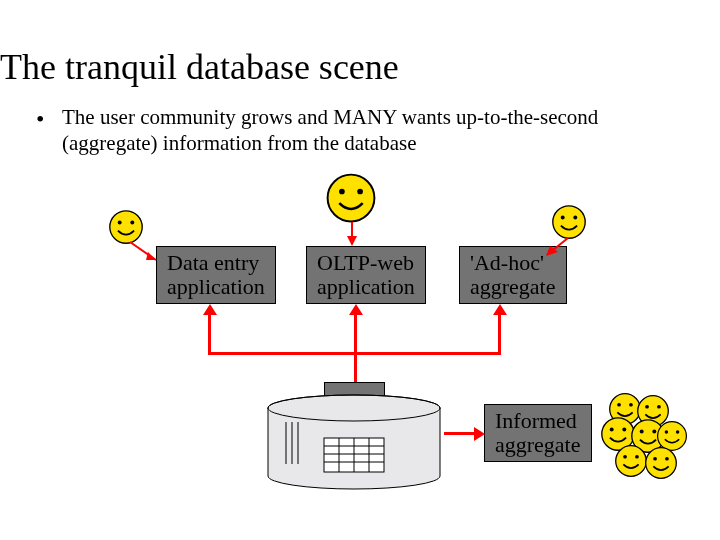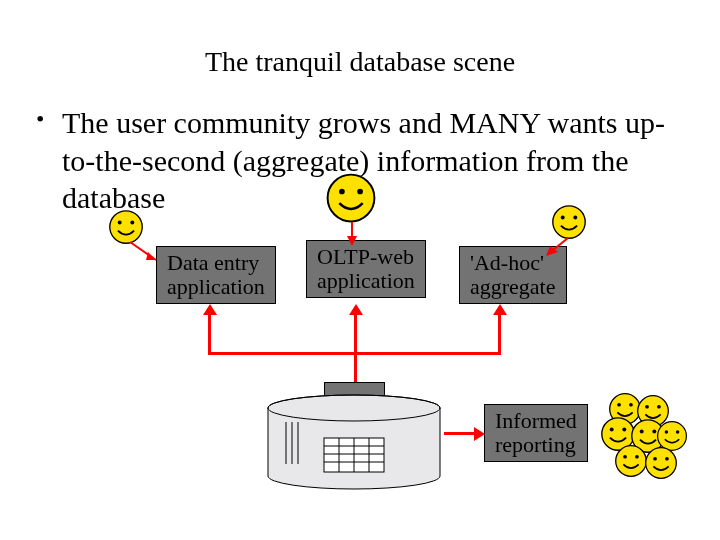--- a/index.html
+++ b/index.html
@@ -1,22 +1,22 @@
 <!DOCTYPE html>
 <html><head>
 <meta charset="utf-8">
 <style>
   html,body{margin:0;padding:0;width:720px;height:540px;background:#fff;
     font-family:"Times New Roman",Times,serif;color:#000;overflow:hidden}
   .stage{position:relative;width:720px;height:540px}
-  .title{position:absolute;left:0;right:0;top:46px;text-align:center;
-    font-size:28px}
+  .title{position:absolute;left:0;right:0;top:46px;text-align:left;
+    font-size:36px}
   .bullet{position:absolute;left:36px;top:106px;font-size:24px}
   .bullet-text{position:absolute;left:62px;top:104px;right:40px;
-    font-size:30px;line-height:1.25}
+    font-size:21px;line-height:1.25}
   .box{position:absolute;border:1px solid #000;padding:4px 10px;
     font-size:22px;background:#737373;line-height:1.1}
   .box.small{font-size:11px;padding:12px 10px}
   .smiley{position:absolute}
   .arrow-line{position:absolute;background:#f00}
   .arrow-head{position:absolute;width:0;height:0}
   .db{position:absolute}
 </style>
 </head>
 <body>
@@ -42,21 +42,21 @@
   </svg>
   <svg class="smiley" style="left:551px;top:204px;width:36px;height:36px" viewBox="0 0 40 40">
     <circle cx="20" cy="20" r="18" fill="#ffe100" stroke="#000" stroke-width="1.5"></circle>
     <circle cx="13" cy="15" r="2.2" fill="#000"></circle>
       <circle cx="27" cy="15" r="2.2" fill="#000"></circle>
     <path d="M11 24 Q20 33 29 24" fill="none" stroke="#000" stroke-width="2"></path>
   </svg>
 
   <div class="box" style="left:156px;top:246px;white-space:pre-line">Data entry
 application</div>
-  <div class="box" style="left:306px;top:240px;white-space:pre-line">OLTP-web
+  <div class="box" style="left:306px;top:246px;white-space:pre-line">OLTP-web
 application</div>
   <div class="box" style="left:459px;top:246px;white-space:pre-line">'Ad-hoc'
 aggregate</div>
 
   <svg style="position:absolute;left:128px;top:240px;width:30px;height:22px">
     <line x1="2" y1="2" x2="28" y2="20" stroke="#f00" stroke-width="2"></line>
     <polygon points="28,20 20,12 18,20" fill="#f00"></polygon>
   </svg>
   <svg style="position:absolute;left:347px;top:222px;width:10px;height:26px">
     <line x1="5" y1="0" x2="5" y2="18" stroke="#f00" stroke-width="2"></line>
@@ -95,21 +95,21 @@
     <line x1="75" y1="44" x2="75" y2="78" stroke="#000"></line>
     <line x1="90" y1="44" x2="90" y2="78" stroke="#000"></line>
     <line x1="105" y1="44" x2="105" y2="78" stroke="#000"></line>
 
     <line x1="22" y1="28" x2="22" y2="70" stroke="#000"></line>
     <line x1="28" y1="28" x2="28" y2="70" stroke="#000"></line>
     <line x1="34" y1="28" x2="34" y2="70" stroke="#000"></line>
   </svg>
 
   <div class="box" style="left:484px;top:404px;white-space:pre-line">Informed
-reporting</div>
+aggregate</div>
 
   <div class="arrow-line" style="left:444px;top:432px;width:32px;height:3px"></div>
   <div class="arrow-head" style="left:474px;top:427px;border-top:7px solid transparent;
        border-bottom:7px solid transparent;border-left:11px solid #f00"></div>
 
   <svg class="smiley" style="left:608px;top:392px;width:34px;height:34px" viewBox="0 0 40 40">
     <circle cx="20" cy="20" r="18" fill="#ffe100" stroke="#000" stroke-width="1.5"></circle>
     <circle cx="13" cy="15" r="2.2" fill="#000"></circle>
       <circle cx="27" cy="15" r="2.2" fill="#000"></circle>
     <path d="M11 24 Q20 33 29 24" fill="none" stroke="#000" stroke-width="2"></path>

